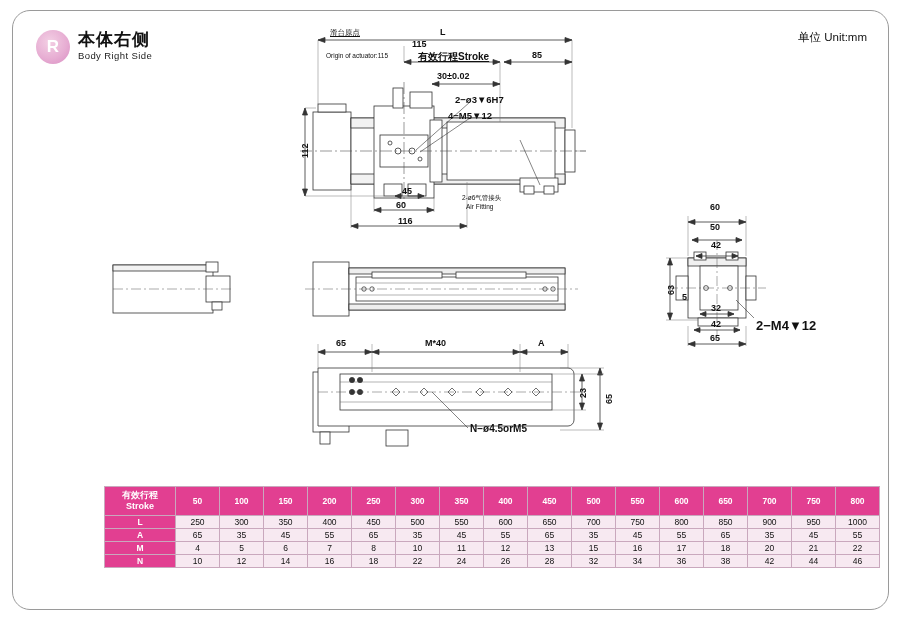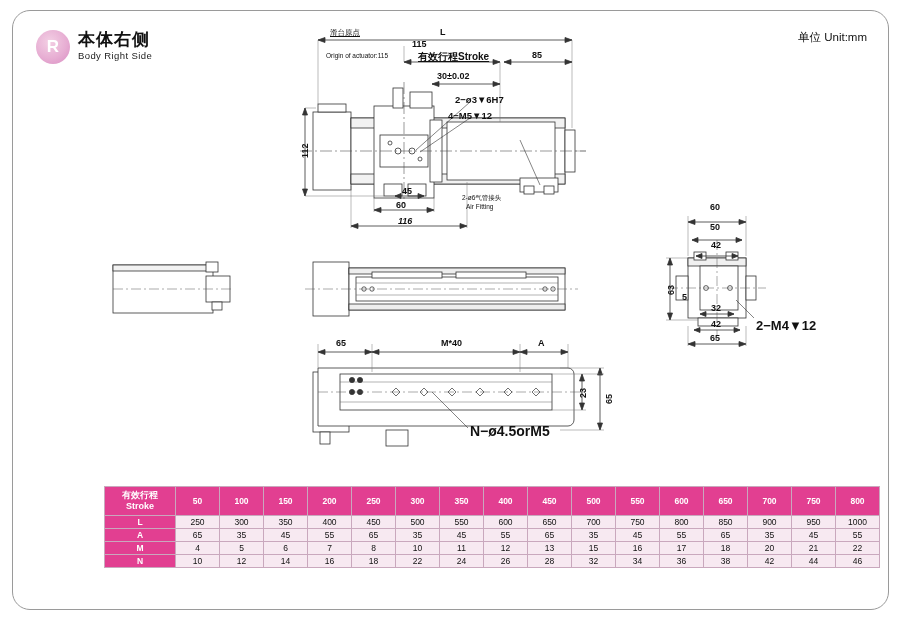--- a/index.html
+++ b/index.html
@@ -243,40 +243,40 @@
   <div class="lbl b" style="left:378px;top:39px;margin-left:34px;">115</div>
   <div class="lbl xs" style="left:326px;top:52px;">Origin of actuator:115</div>
   <div class="lbl b" style="left:418px;top:50px;font-size:10px;text-decoration:underline;">有效行程Stroke</div>
   <div class="lbl b" style="left:532px;top:50px;">85</div>
   <div class="lbl b" style="left:437px;top:71px;">30±0.02</div>
   <div class="lbl b" style="left:426px;top:94px;font-size:9.5px;margin-left:29px;">2−ø3▼6H7</div>
   <div class="lbl b" style="left:448px;top:110px;font-size:9.5px;text-align:right;">4−M5▼12</div>
   <div class="lbl b vert" style="left:300px;top:158px;transform:rotate(-90deg);">112</div>
   <div class="lbl b" style="left:402px;top:186px;">45</div>
   <div class="lbl b" style="left:396px;top:200px;">60</div>
-  <div class="lbl b" style="left:398px;top:216px;font-style:italic;">116</div>
+  <div class="lbl b" style="left:398px;top:216px;">116</div>
   <div class="lbl xs" style="left:462px;top:194px;">2-ø6气管接头</div>
   <div class="lbl xs" style="left:466px;top:203px;">Air Fitting</div>
 
   <div class="lbl b" style="left:710px;top:202px;">60</div>
   <div class="lbl b" style="left:710px;top:222px;">50</div>
   <div class="lbl b" style="left:711px;top:240px;">42</div>
   <div class="lbl b vert" style="left:666px;top:295px;transform:rotate(-90deg);">63</div>
   <div class="lbl b" style="left:682px;top:292px;">5</div>
   <div class="lbl b" style="left:711px;top:303px;">32</div>
   <div class="lbl b" style="left:711px;top:319px;">42</div>
   <div class="lbl b" style="left:710px;top:333px;">65</div>
   <div class="lbl b" style="left:756px;top:318px;font-size:13px;">2−M4▼12</div>
 
   <div class="lbl b" style="left:336px;top:338px;">65</div>
-  <div class="lbl b" style="left:441px;top:338px;">M*40</div>
+  <div class="lbl b" style="left:425px;top:338px;">M*40</div>
   <div class="lbl b" style="left:538px;top:338px;">A</div>
   <div class="lbl b vert" style="left:578px;top:398px;transform:rotate(-90deg);">23</div>
   <div class="lbl b vert" style="left:604px;top:404px;transform:rotate(-90deg);">65</div>
-  <div class="lbl b" style="left:470px;top:423px;font-size:14px;">N−ø4.5orM5</div>
+  <div class="lbl b" style="left:470px;top:423px;font-size:10px;">N−ø4.5orM5</div>
 
   <table class="tbl">
     <tbody>
       <tr>
         <td class="hdr first">
           <div>有效行程</div>
           <div>Stroke</div>
         </td>
         <td class="hdr val">50</td>
         <td class="hdr val">100</td>

